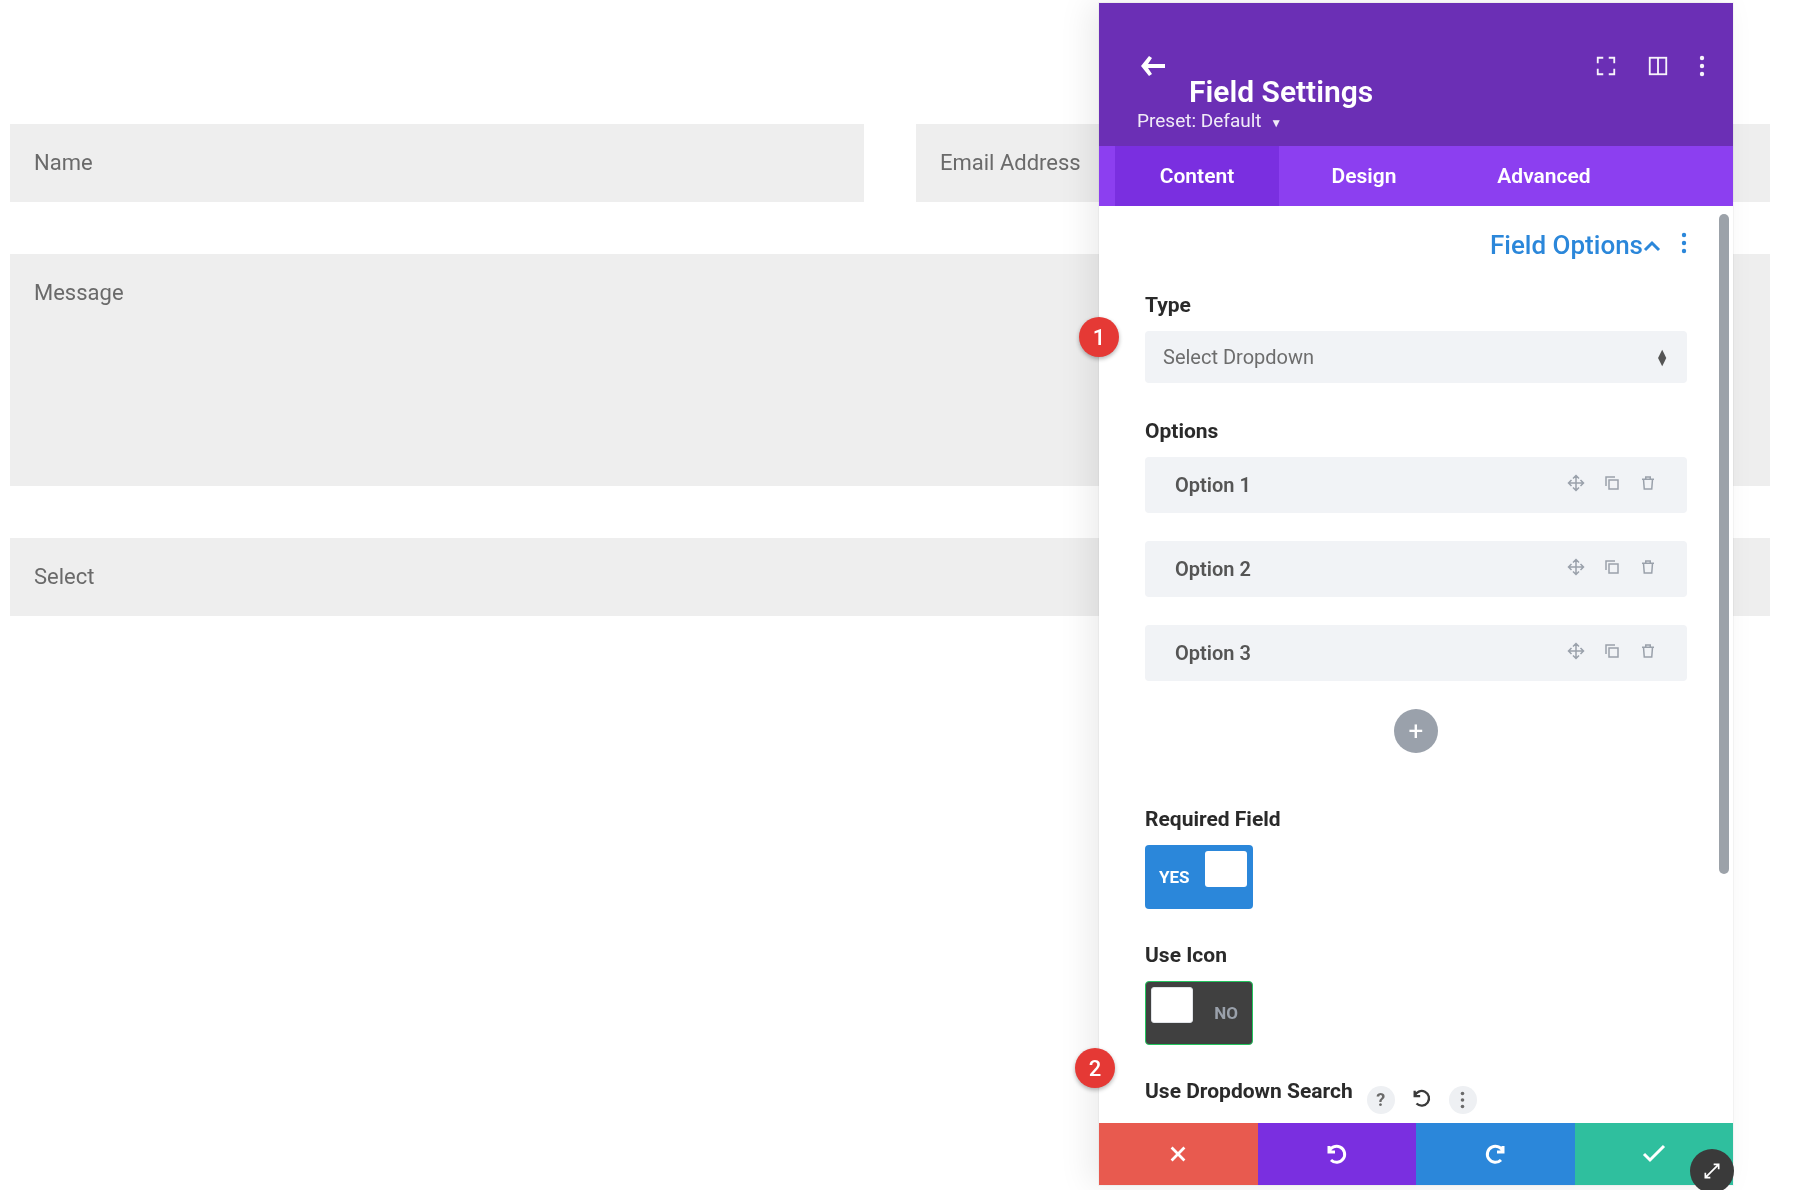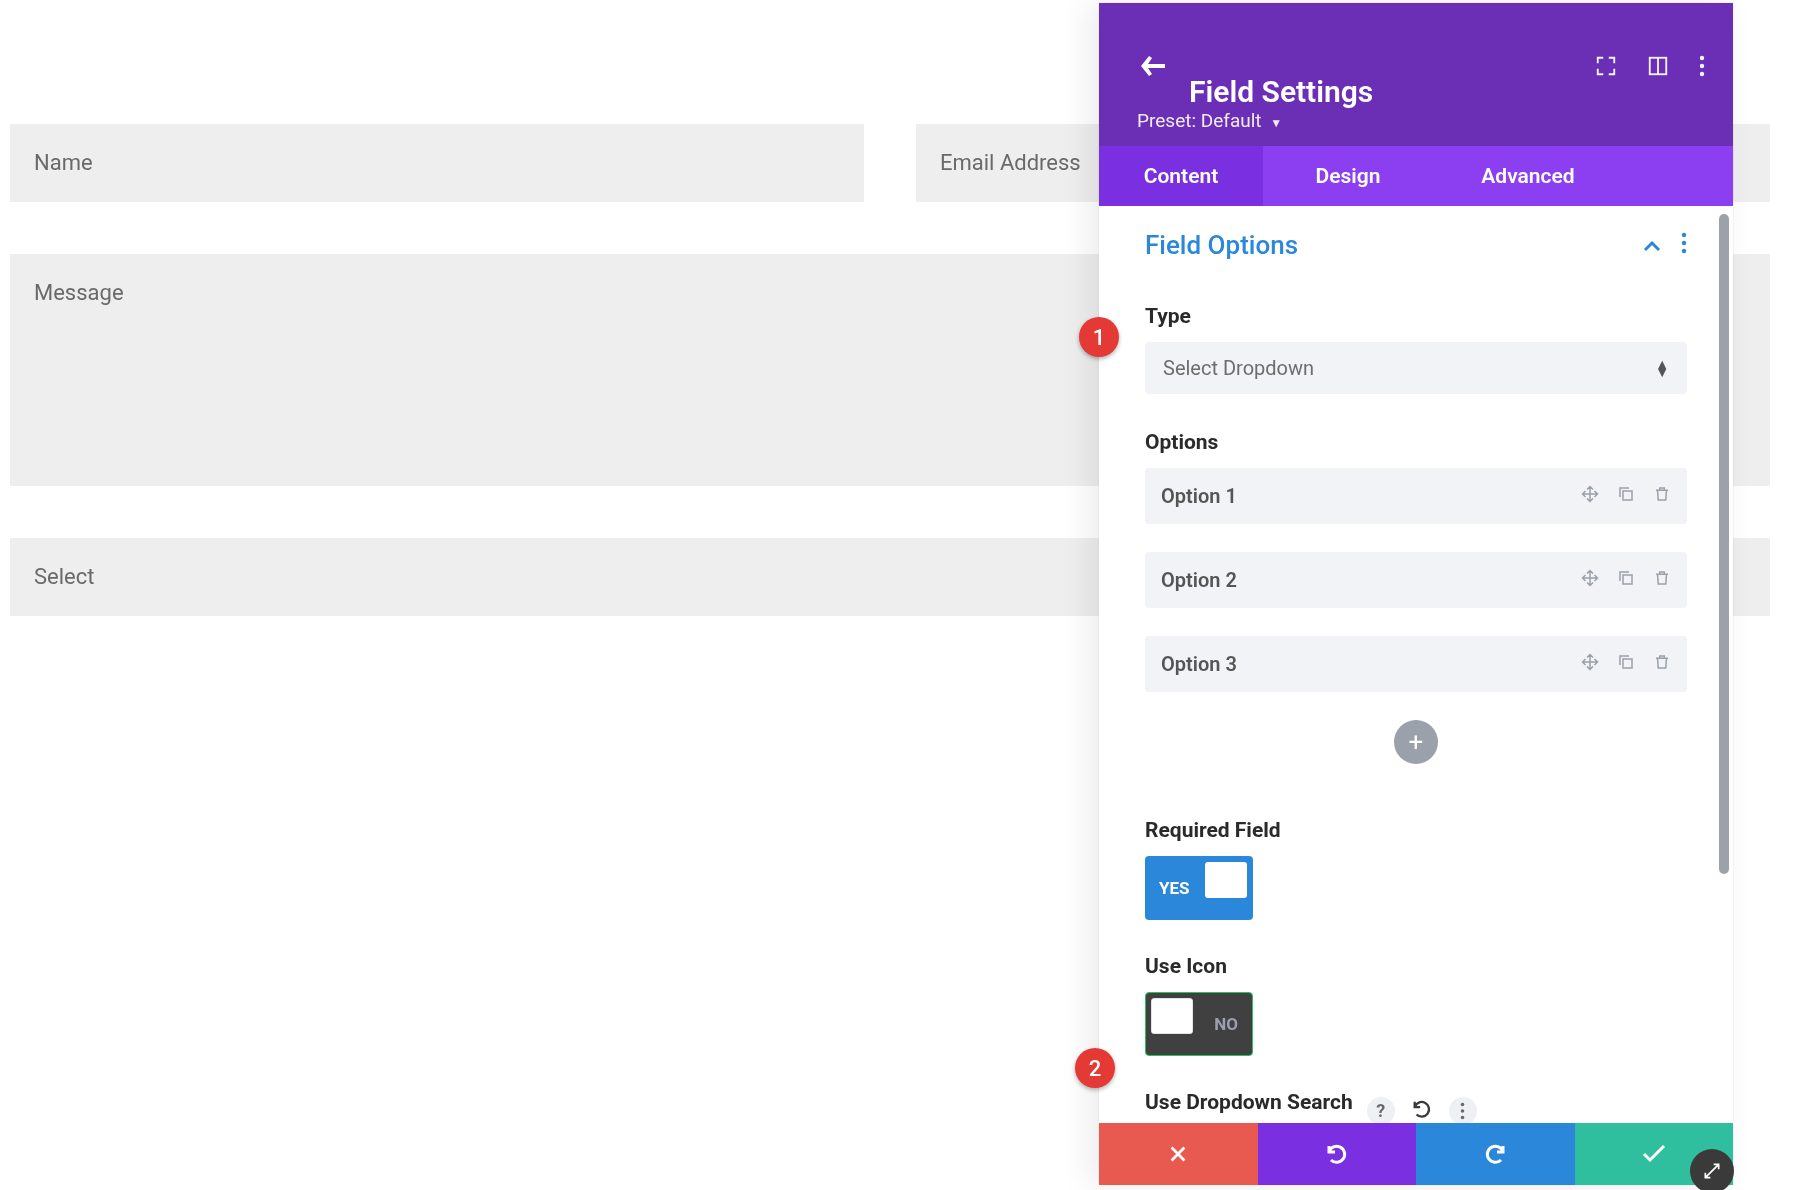--- a/index.html
+++ b/index.html
@@ -110,21 +110,21 @@
   }
   .tab {
     padding: 18px 0;
     font-size: 21px;
     font-weight: 600;
     flex: 0 0 auto;
     text-align: center;
     cursor: pointer;
   }
   .tab.active { background: #7a2fe0; }
-  .tab:nth-child(1){ width: 164px; }
+  .tab:nth-child(1){ width: 164px; margin-left: 16px; }
   .tab:nth-child(2){ width: 170px; }
   .tab:nth-child(3){ width: 190px; }
 
   .panel-body {
     flex: 1;
     overflow: hidden;
     position: relative;
     padding: 24px 46px 20px 46px;
   }
   .scrollbar-track {
@@ -134,22 +134,22 @@
     width: 10px;
     height: 660px;
     background: #4b5563;
     border-radius: 5px;
     opacity: 0.55;
   }
 
   .section-header {
     display: flex;
     align-items: center;
-    justify-content: space-between;
-    margin-bottom: 44px;
+    justify-content: flex-end;
+    margin-bottom: 33px;
   }
   .section-title {
     color: #2b87da;
     font-size: 26px;
     font-weight: 500;
   }
   .section-header-icons {
     display: flex;
     align-items: center;
     gap: 20px;
@@ -182,21 +182,21 @@
     color: #555;
     display: flex;
     flex-direction: column;
   }
 
   .option-row {
     background: #f1f3f6;
     color: #555;
     font-size: 20px;
     font-weight: 600;
-    padding: 16px 16px;
+    padding: 16px 30px;
     border-radius: 4px;
     display: flex;
     align-items: center;
     margin-bottom: 28px;
   }
   .option-row .label { flex: 1; }
   .option-row .row-icons { display: flex; gap: 18px; color: #9aa1ab; font-size: 20px; }
   .option-row .row-icons span { cursor: pointer; }
 
   .add-btn {

